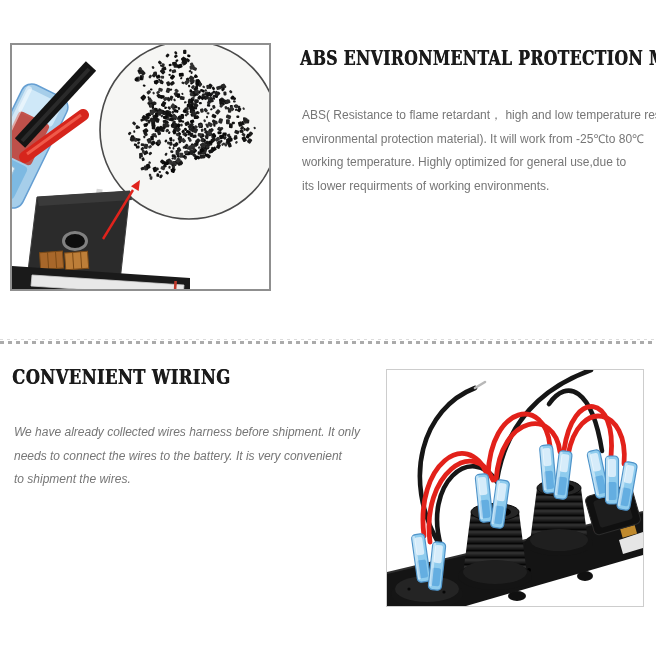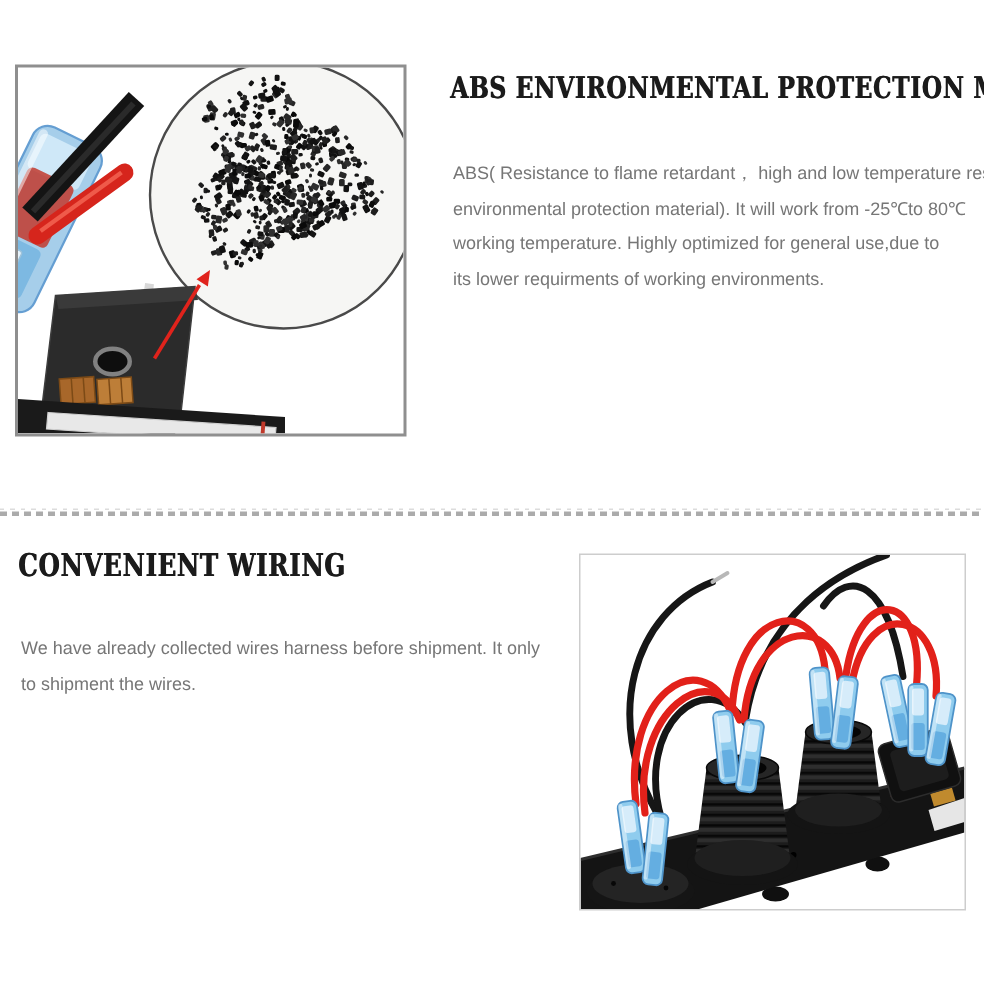--- a/index.html
+++ b/index.html
@@ -10,21 +10,21 @@
   #photo-abs{left:10px;top:43px;width:261px;height:248px;border:2px solid var(--frame-border,#8f8f8f);}
   #photo-wiring{left:386px;top:369px;width:258px;height:238px;border:1px solid var(--frame-border-light,#cdcdcd);}
   .sec-title{position:absolute;font-family:"DejaVu Serif","Liberation Serif",serif;font-weight:700;
              color:var(--title-text,#1b1b1b);white-space:nowrap;transform-origin:left top;
              letter-spacing:.5px;text-shadow:.6px 0 0 currentColor;}
   #title-abs{left:300px;top:46px;font-size:20px;transform:scaleX(.78);}
   #title-wiring{left:12px;top:364px;font-size:21px;transform:scaleX(.78);}
   .para{position:absolute;color:var(--body-text,#767676);font-size:12px;line-height:23.5px;}
   .para .line{white-space:nowrap;}
   #para-abs{left:302px;top:104px;}
-  #para-wiring{left:14px;top:421px;}
+  #para-wiring{left:14px;top:421px;font-style:italic;}
   .divider{position:absolute;left:0;top:341px;width:656px;height:3px;
            background:repeating-linear-gradient(90deg,var(--divider,#ababab) 0 4.5px,transparent 4.5px 8px);}
   .divider::before{content:"";position:absolute;left:0;top:-2px;width:100%;height:1px;
            background:repeating-linear-gradient(90deg,#dcdcdc 0 3px,transparent 3px 7px);}
 </style>
 </head>
 <body>
 
 <div class="page">
 
@@ -650,20 +650,21 @@
     <div class="line">working temperature. Highly optimized for general use,due to</div>
     <div class="line">its lower requirments of working environments.</div>
   </div>
 
   <div class="divider"></div>
 
   <div id="title-wiring" class="sec-title">CONVENIENT WIRING</div>
 
   <div id="para-wiring" class="para">
     <div class="line">We have already collected wires harness before shipment.  It only</div>
+    <div class="line">needs to connect the wires to the battery. It is very convenient</div>
     <div class="line">to shipment the wires.</div>
   </div>
 
   <div id="photo-wiring" class="photo">
     <svg viewBox="0 0 256 236" preserveAspectRatio="none">
       <defs>
         <pattern id="ridges" width="8" height="7" patternUnits="userSpaceOnUse">
           <rect width="8" height="7" fill="#1c1c1c"></rect>
           <rect width="8" height="2.5" fill="#2e2e2e"></rect>
           <rect y="4.5" width="8" height="1.6" fill="#070707"></rect>

